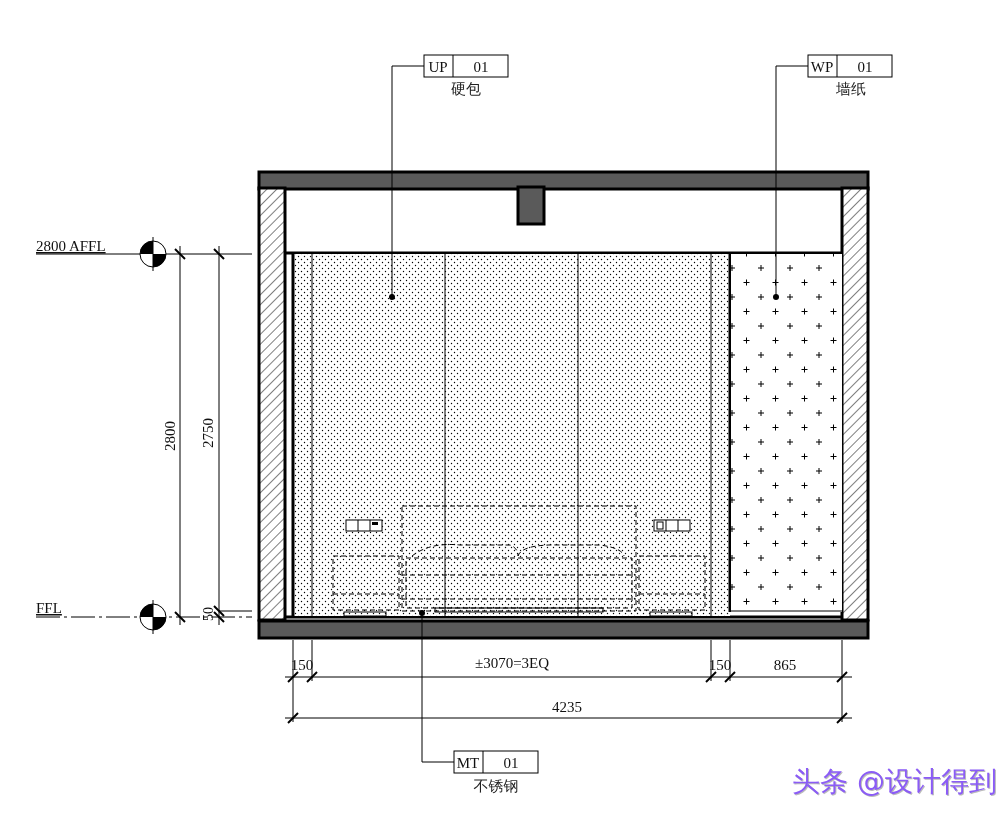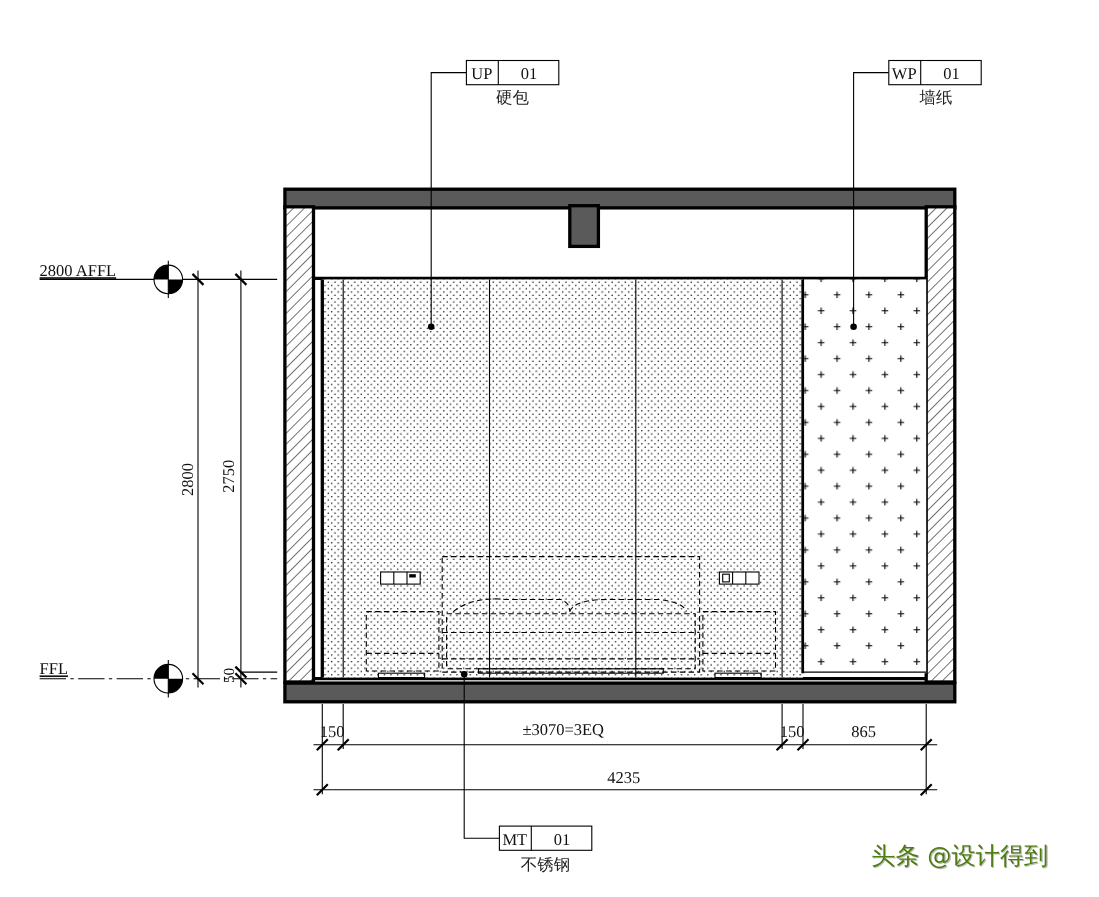--- a/index.html
+++ b/index.html
@@ -1,20 +1,20 @@
 <!DOCTYPE html>
 <html><head>
 <meta charset="utf-8">
 <style>
   html, body { margin: 0; padding: 0; background: #ffffff; }
   body { width: 999px; height: 815px; position: relative; overflow: hidden; font-family: "DejaVu Serif", "Liberation Serif", serif; }
   svg { position: absolute; left: 0; top: 0; }
   .t { font-family: "Liberation Serif", "DejaVu Serif", serif; fill: #111; }
   .cjk { font-family: "DejaVu Sans", "Liberation Sans", sans-serif; fill: #222; }
-  .wm { position: absolute; left: 792px; top: 763px; font-family: "DejaVu Sans", "Liberation Sans", sans-serif; font-size: 22px; color: #4d7c0f; letter-spacing: 0px; text-shadow: 1px 1px 0 #bbb; }
+  .wm { position: absolute; left: 792px; top: 763px; font-family: "DejaVu Sans", "Liberation Sans", sans-serif; font-size: 28px; color: #8b5cf6; letter-spacing: 0px; text-shadow: 1px 1px 0 #bbb; }
 </style>
 </head>
 <body>
 
 <svg width="999" height="815" viewBox="0 0 999 815">
   <defs>
     <pattern id="dots" width="6" height="6" patternUnits="userSpaceOnUse">
       <rect width="6" height="6" fill="#fff"></rect>
       <circle cx="1.5" cy="1.5" r="0.7" fill="#000"></circle>
       <circle cx="4.5" cy="4.5" r="0.7" fill="#000"></circle>

